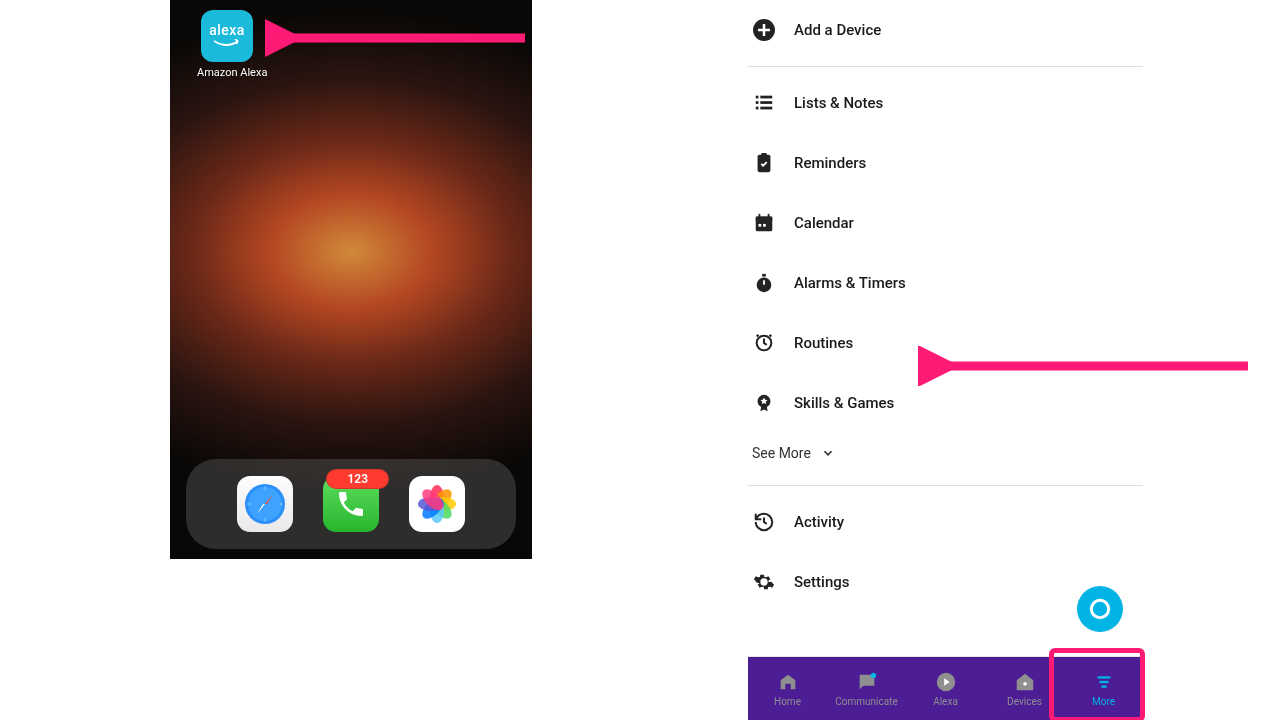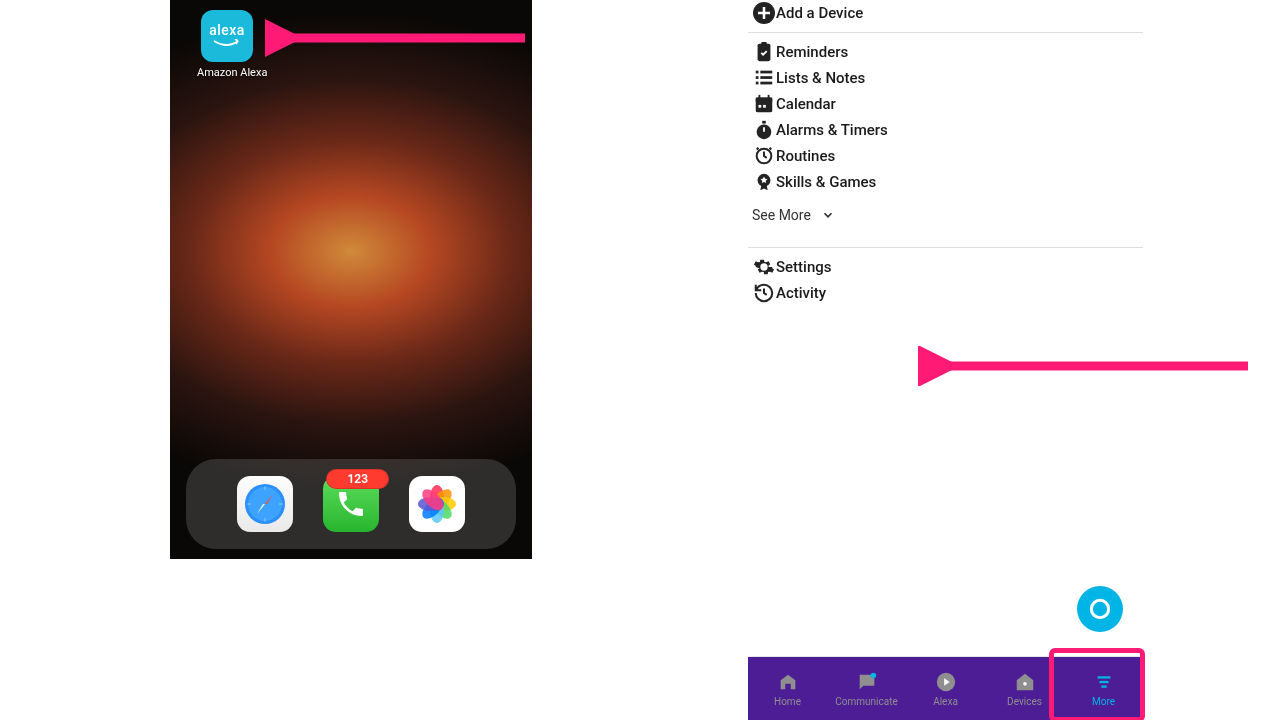--- a/index.html
+++ b/index.html
@@ -128,21 +128,22 @@
     position: absolute;
     left: 748px;
     top: 0;
     width: 395px;
     height: 720px;
     background: #fff;
   }
   .menu-item {
     display: flex;
     align-items: center;
-    padding: 1px 4px;
+    gap: 18px;
+    padding: 18px 4px;
     cursor: pointer;
   }
   .menu-icon {
     width: 24px;
     height: 24px;
     color: #232323;
     flex-shrink: 0;
     display:flex;align-items:center;justify-content:center;
   }
   .menu-label {
@@ -286,45 +287,45 @@
         </svg>
     </span>
     <span class="menu-label">Add a Device</span>
   </div>
 
   <hr class="divider">
 
   <div class="menu-item">
     <span class="menu-icon">
       <svg viewBox="0 0 24 24" width="22" height="22" fill="#232323">
-          <path d="M7 3h10a2 2 0 012 2v15a2 2 0 01-2 2H7a2 2 0 01-2-2V5a2 2 0 012-2z"></path>
-          <rect x="9" y="1" width="6" height="4" rx="1" fill="#232323"></rect>
-          <path d="M9 13l2 2 4-4" stroke="#fff" stroke-width="2" fill="none"></path>
-        </svg>
-    </span>
-    <span class="menu-label">Reminders</span>
-  </div>
-
-  <div class="menu-item">
-    <span class="menu-icon">
-      <svg viewBox="0 0 24 24" width="22" height="22" fill="#232323">
           <rect x="3" y="4" width="3" height="3"></rect>
           <rect x="8" y="4" width="13" height="3"></rect>
           <rect x="3" y="10" width="3" height="3"></rect>
           <rect x="8" y="10" width="13" height="3"></rect>
           <rect x="3" y="16" width="3" height="3"></rect>
           <rect x="8" y="16" width="13" height="3"></rect>
         </svg>
     </span>
     <span class="menu-label">Lists &amp; Notes</span>
   </div>
 
   <div class="menu-item">
     <span class="menu-icon">
       <svg viewBox="0 0 24 24" width="22" height="22" fill="#232323">
+          <path d="M7 3h10a2 2 0 012 2v15a2 2 0 01-2 2H7a2 2 0 01-2-2V5a2 2 0 012-2z"></path>
+          <rect x="9" y="1" width="6" height="4" rx="1" fill="#232323"></rect>
+          <path d="M9 13l2 2 4-4" stroke="#fff" stroke-width="2" fill="none"></path>
+        </svg>
+    </span>
+    <span class="menu-label">Reminders</span>
+  </div>
+
+  <div class="menu-item">
+    <span class="menu-icon">
+      <svg viewBox="0 0 24 24" width="22" height="22" fill="#232323">
           <rect x="3" y="5" width="18" height="16" rx="2"></rect>
           <rect x="3" y="5" width="18" height="5" fill="#232323"></rect>
           <line x1="7" y1="2" x2="7" y2="7" stroke="#232323" stroke-width="2"></line>
           <line x1="17" y1="2" x2="17" y2="7" stroke="#232323" stroke-width="2"></line>
           <rect x="6" y="13" width="3" height="3" fill="#fff"></rect>
           <rect x="11" y="13" width="3" height="3" fill="#fff"></rect>
         </svg>
     </span>
     <span class="menu-label">Calendar</span>
   </div>
@@ -366,35 +367,35 @@
     <span>See More</span>
     <svg width="14" height="14" viewBox="0 0 24 24" fill="none" stroke="#333" stroke-width="3">
         <path d="M6 9l6 6 6-6"></path>
       </svg>
   </div>
 
   <hr class="divider">
 
   <div class="menu-item">
     <span class="menu-icon">
-      <svg viewBox="0 0 24 24" width="22" height="22" fill="#232323">
-          <path d="M12 8a4 4 0 100 8 4 4 0 000-8zm9 4a7 7 0 01-.1 1.2l2.1 1.6-2 3.4-2.5-1a7 7 0 01-2 .1l-.4 2.6h-4l-.4-2.6a7 7 0 01-2-.1l-2.5 1-2-3.4 2.1-1.6A7 7 0 013 12a7 7 0 01.1-1.2L1 9.2l2-3.4 2.5 1a7 7 0 012-.1L8 4h4l.4 2.6a7 7 0 012 .1l2.5-1 2 3.4-2.1 1.6c.1.4.2.8.2 1.3z"></path>
-        </svg>
-    </span>
-    <span class="menu-label">Settings</span>
-  </div>
-
-  <div class="menu-item">
-    <span class="menu-icon">
       <svg viewBox="0 0 24 24" width="22" height="22" fill="none" stroke="#232323" stroke-width="2.2">
           <path d="M3 12a9 9 0 109-9 9 9 0 00-8.5 6M3 3v6h6"></path>
           <path d="M12 7v5l3 2"></path>
         </svg>
     </span>
     <span class="menu-label">Activity</span>
+  </div>
+
+  <div class="menu-item">
+    <span class="menu-icon">
+      <svg viewBox="0 0 24 24" width="22" height="22" fill="#232323">
+          <path d="M12 8a4 4 0 100 8 4 4 0 000-8zm9 4a7 7 0 01-.1 1.2l2.1 1.6-2 3.4-2.5-1a7 7 0 01-2 .1l-.4 2.6h-4l-.4-2.6a7 7 0 01-2-.1l-2.5 1-2-3.4 2.1-1.6A7 7 0 013 12a7 7 0 01.1-1.2L1 9.2l2-3.4 2.5 1a7 7 0 012-.1L8 4h4l.4 2.6a7 7 0 012 .1l2.5-1 2 3.4-2.1 1.6c.1.4.2.8.2 1.3z"></path>
+        </svg>
+    </span>
+    <span class="menu-label">Settings</span>
   </div>
 
 
   <div class="alexa-fab">
     <svg width="26" height="26" viewBox="0 0 24 24" fill="none" stroke="#fff" stroke-width="2.8">
         <circle cx="12" cy="12" r="8"></circle>
       </svg>
   </div>
 
   <div class="tabbar">

